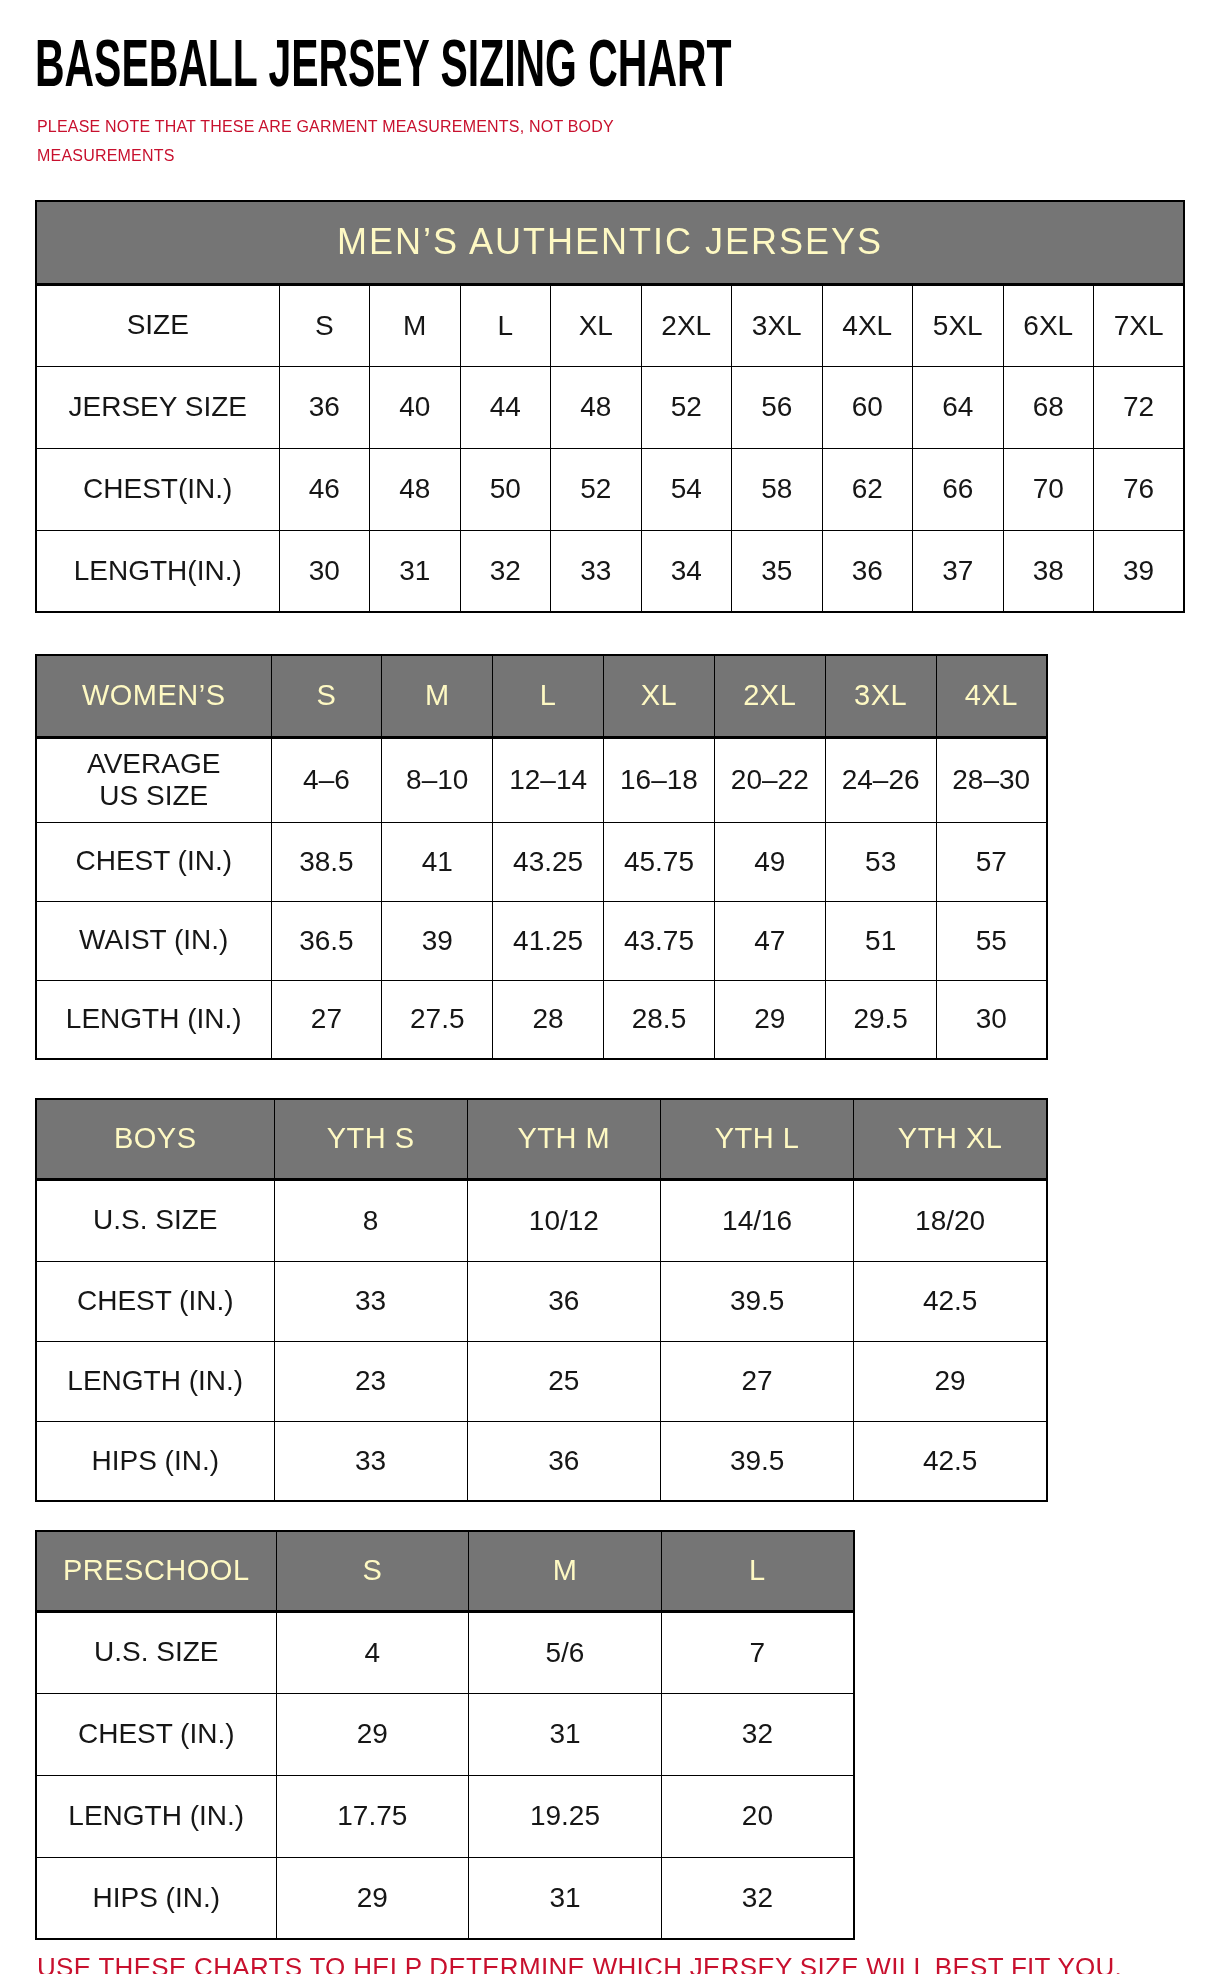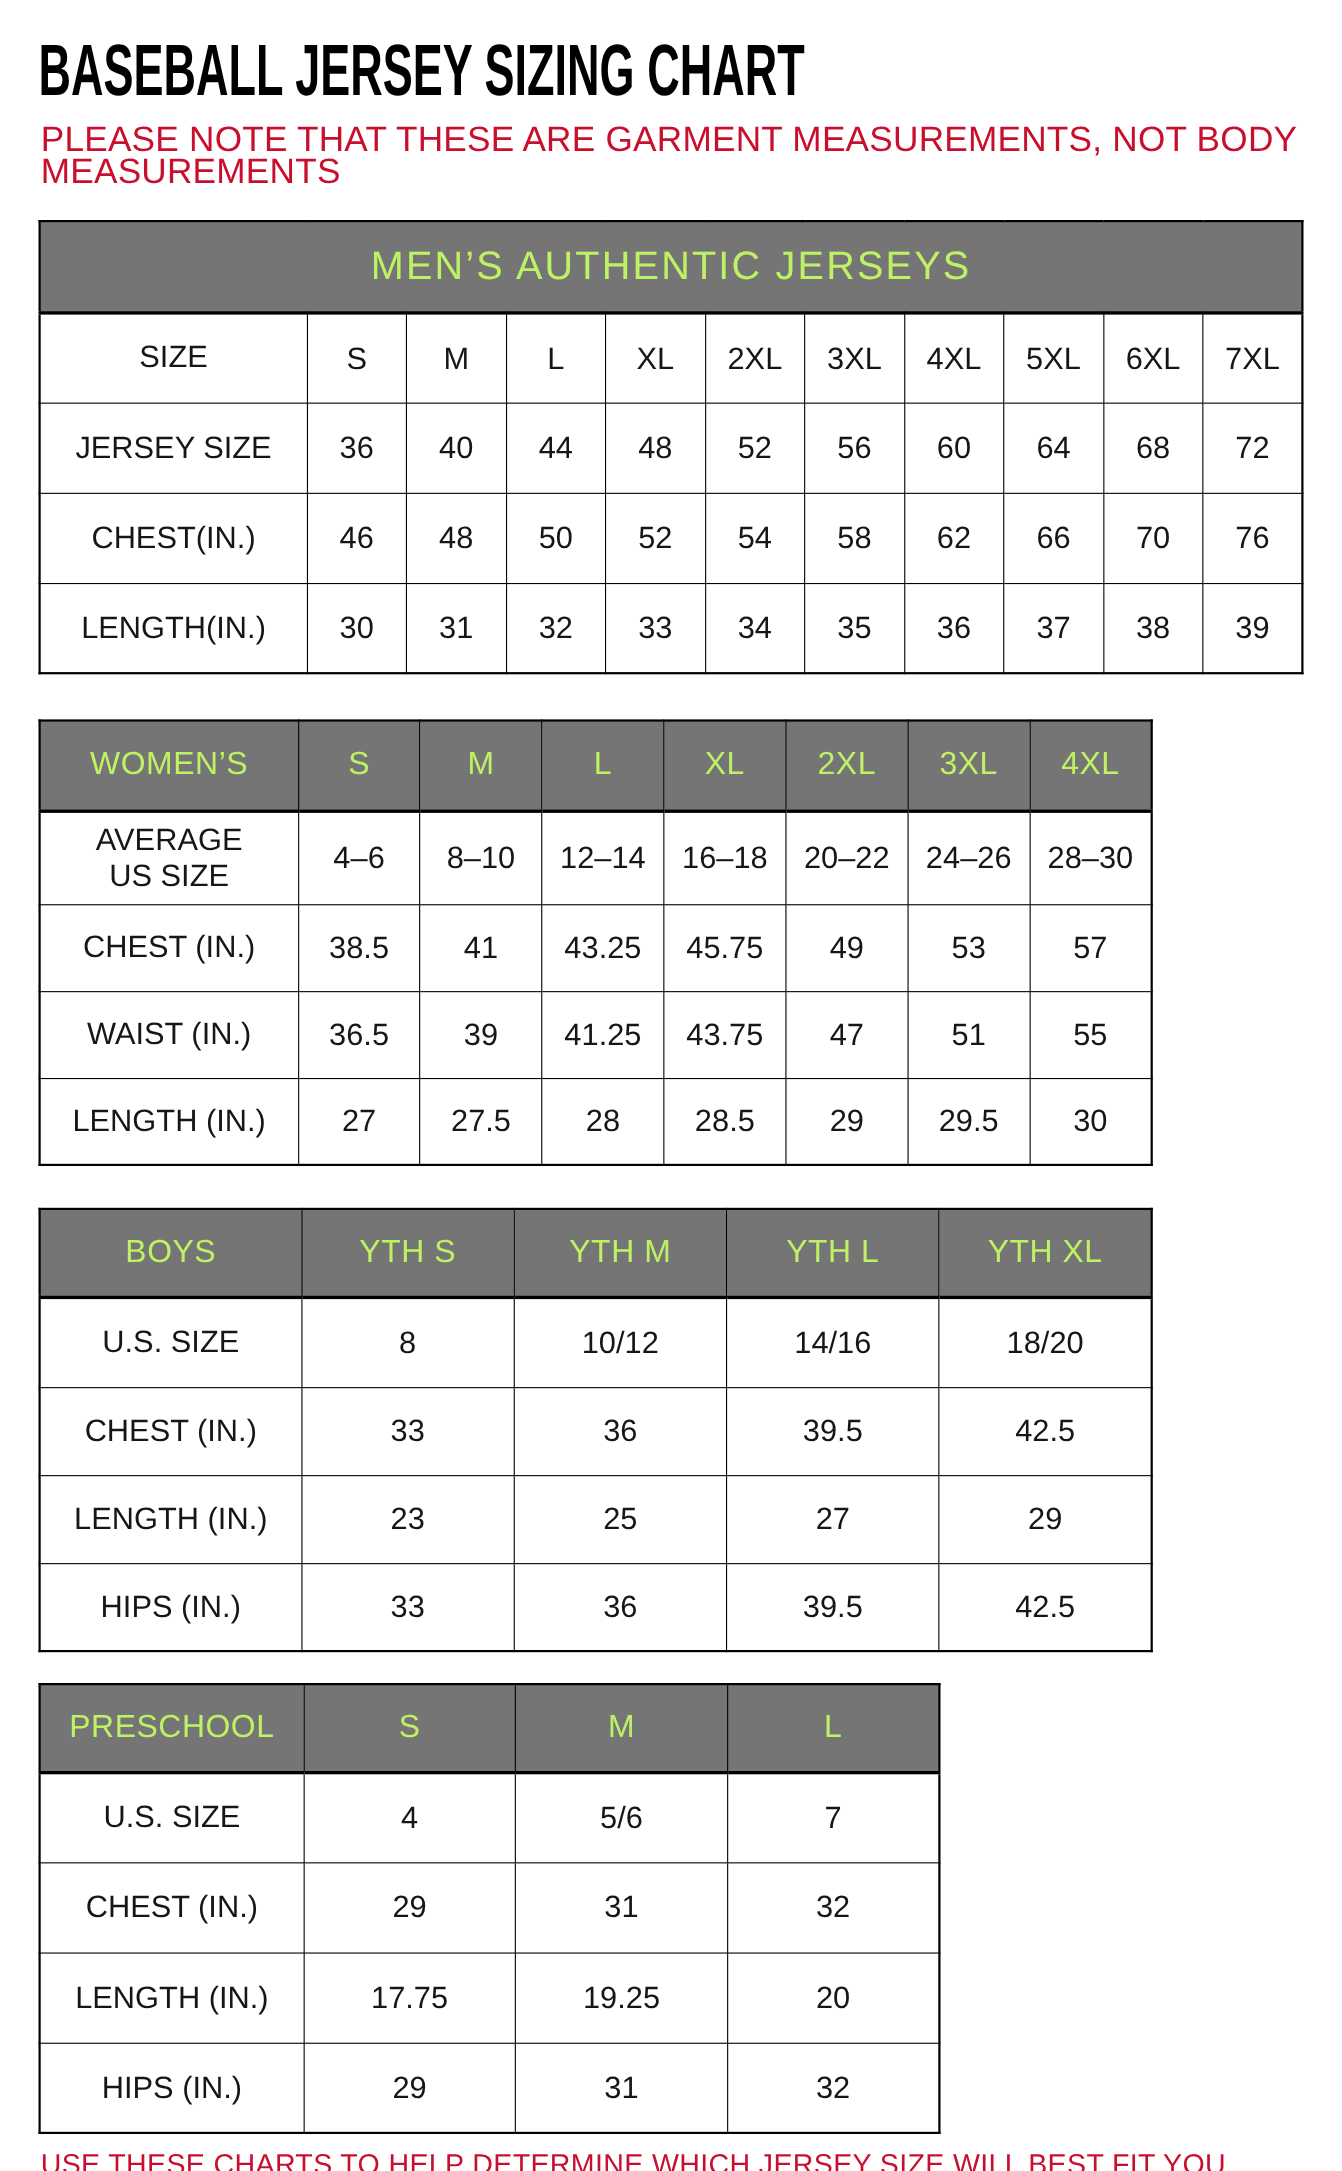--- a/index.html
+++ b/index.html
@@ -13,27 +13,27 @@
     font-size:66px;
     line-height:1.0;
     font-weight:900;
     color:#000;
     letter-spacing:0px;
     transform:scaleX(0.62);
     transform-origin:left center;
     white-space:nowrap;
   }
 
-  .note{margin:16px 0 0 2px;color:#c8102e;font-size:32px;line-height:29px;font-weight:500;letter-spacing:0.2px;}
+  .note{margin:16px 0 0 2px;color:#c8102e;font-size:16px;line-height:29px;font-weight:500;letter-spacing:0.2px;}
   .note span{display:block;}
 
   table{border-collapse:collapse;table-layout:fixed;border:2px solid #000;}
   td,th{border:1px solid #000;text-align:center;vertical-align:middle;padding:0;font-weight:400;}
   thead th{
-    background:#757575;color:#bef264;font-weight:400;
+    background:#757575;color:#fef9c3;font-weight:400;
     border-bottom:3px solid #000;
     font-size:29px;letter-spacing:0.5px;
   }
   thead th.merged{font-size:36px;letter-spacing:2px;}
   tbody td{font-size:28px;color:#161616;background:#ffffff;}
   td.row-label{white-space:pre-line;line-height:1.15;}
 
   .tbl-mens{margin-top:30px;}
   .tbl-womens{margin-top:41px;border-radius:19px;}
   .tbl-boys{margin-top:38px;}

